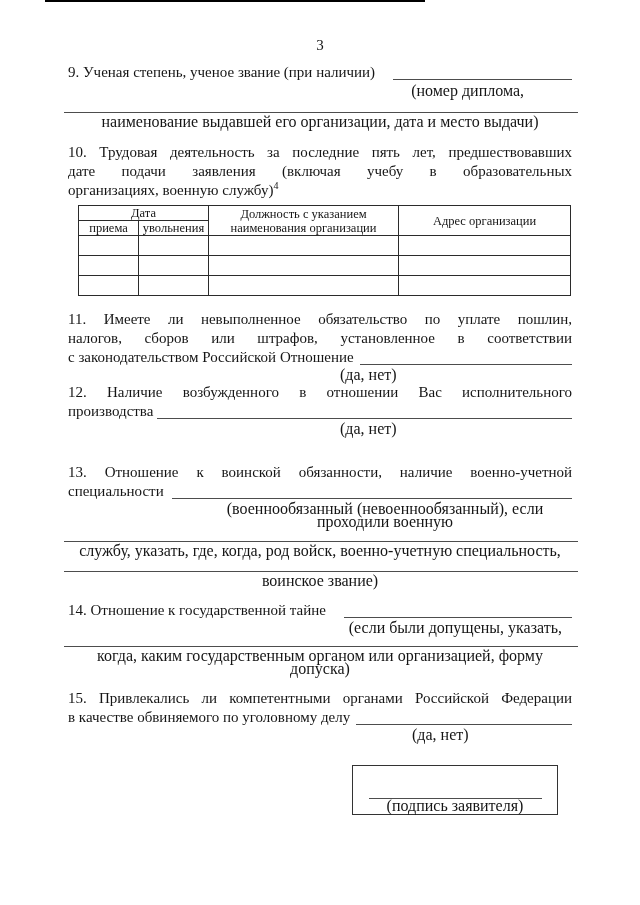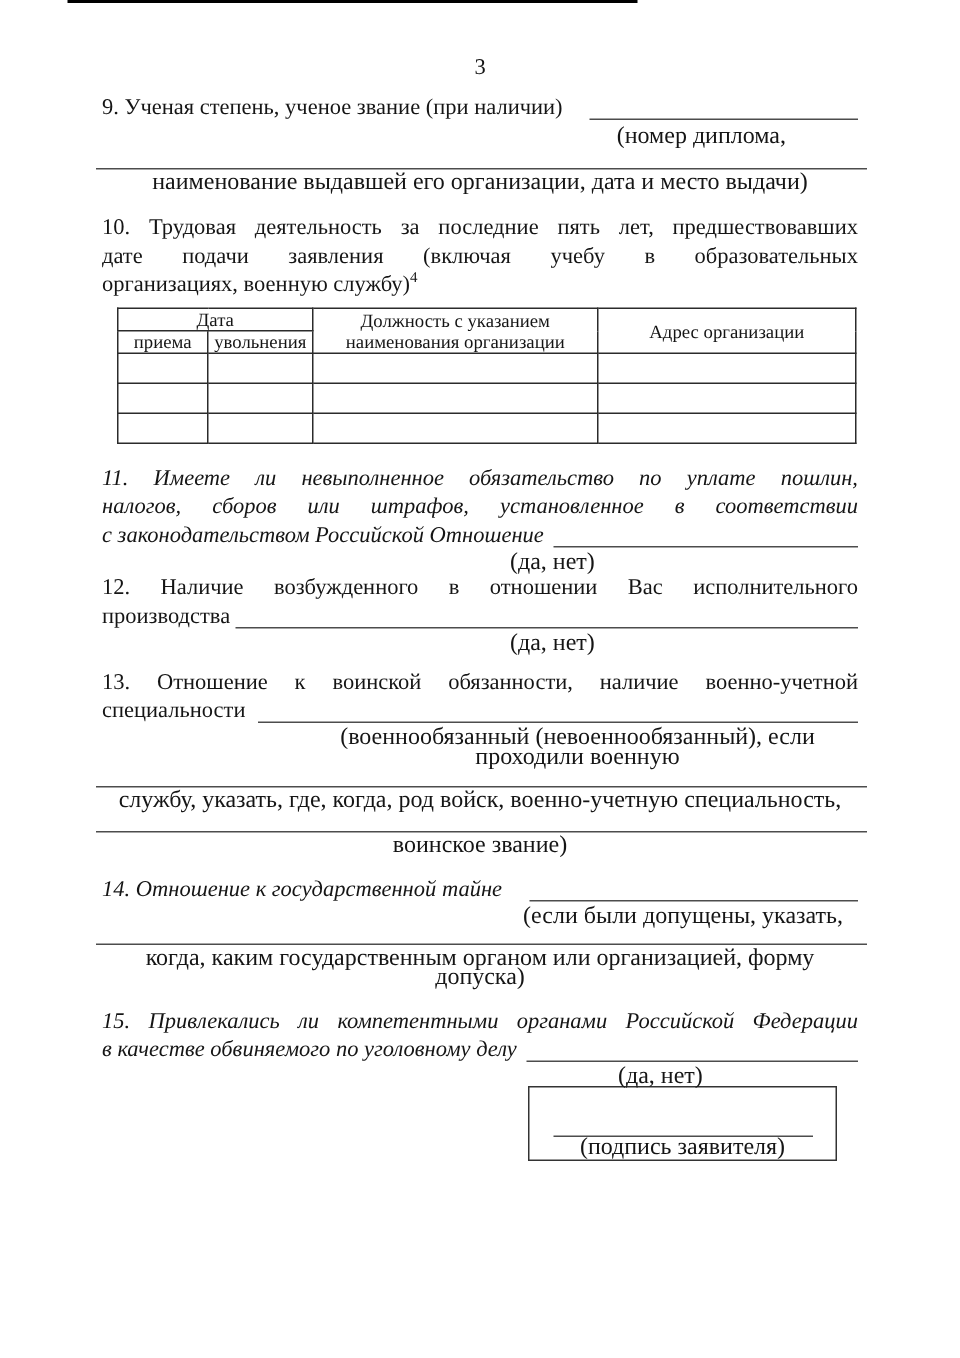--- a/index.html
+++ b/index.html
@@ -27,29 +27,29 @@
   .cap-center { text-align:center; }
 
   .full-line { border-bottom:1px solid #4d4d4d; height:0; margin-left:-4px; margin-right:-6px; }
 
   table.work { border-collapse:collapse; margin:5px 0 0 10px; width:492px; table-layout:fixed; }
   table.work th, table.work td { border:1px solid #2b2b2b; padding:0 2px; font-weight:normal; }
   table.work th { font-size:12.5px; line-height:14px; text-align:center; vertical-align:middle; }
   table.work td { height:19px; font-size:13px; }
 
   .sig-box {
-    margin-left:284px;
+    margin-top:24px; margin-left:284px;
     width:206px; height:50px;
     border:1px solid #333;
     display:flex; flex-direction:column; justify-content:flex-end; align-items:center;
     padding-bottom:2px; box-sizing:border-box;
   }
   .sig-line { width:173px; border-bottom:1px solid #4d4d4d; height:0; }
 
-  .mt1{margin-top:1px;} .mt2{margin-top:2px;} .mt11{margin-top:11px;} .mt14{margin-top:14px;font-style:italic;} .mt15{margin-top:15px;} .mt20{margin-top:8px;}
+  .mt1{margin-top:1px;} .mt2{margin-top:2px;} .mt11{margin-top:28px;} .mt14{margin-top:14px;} .mt15{margin-top:15px;} .mt20{margin-top:8px;}
   sup { font-size:10px; line-height:0; }
 </style>
 </head>
 <body>
 
 <div class="page">
   <div class="scan-mark"></div>
 
   <div class="content">
     <div class="page-num">3</div>

